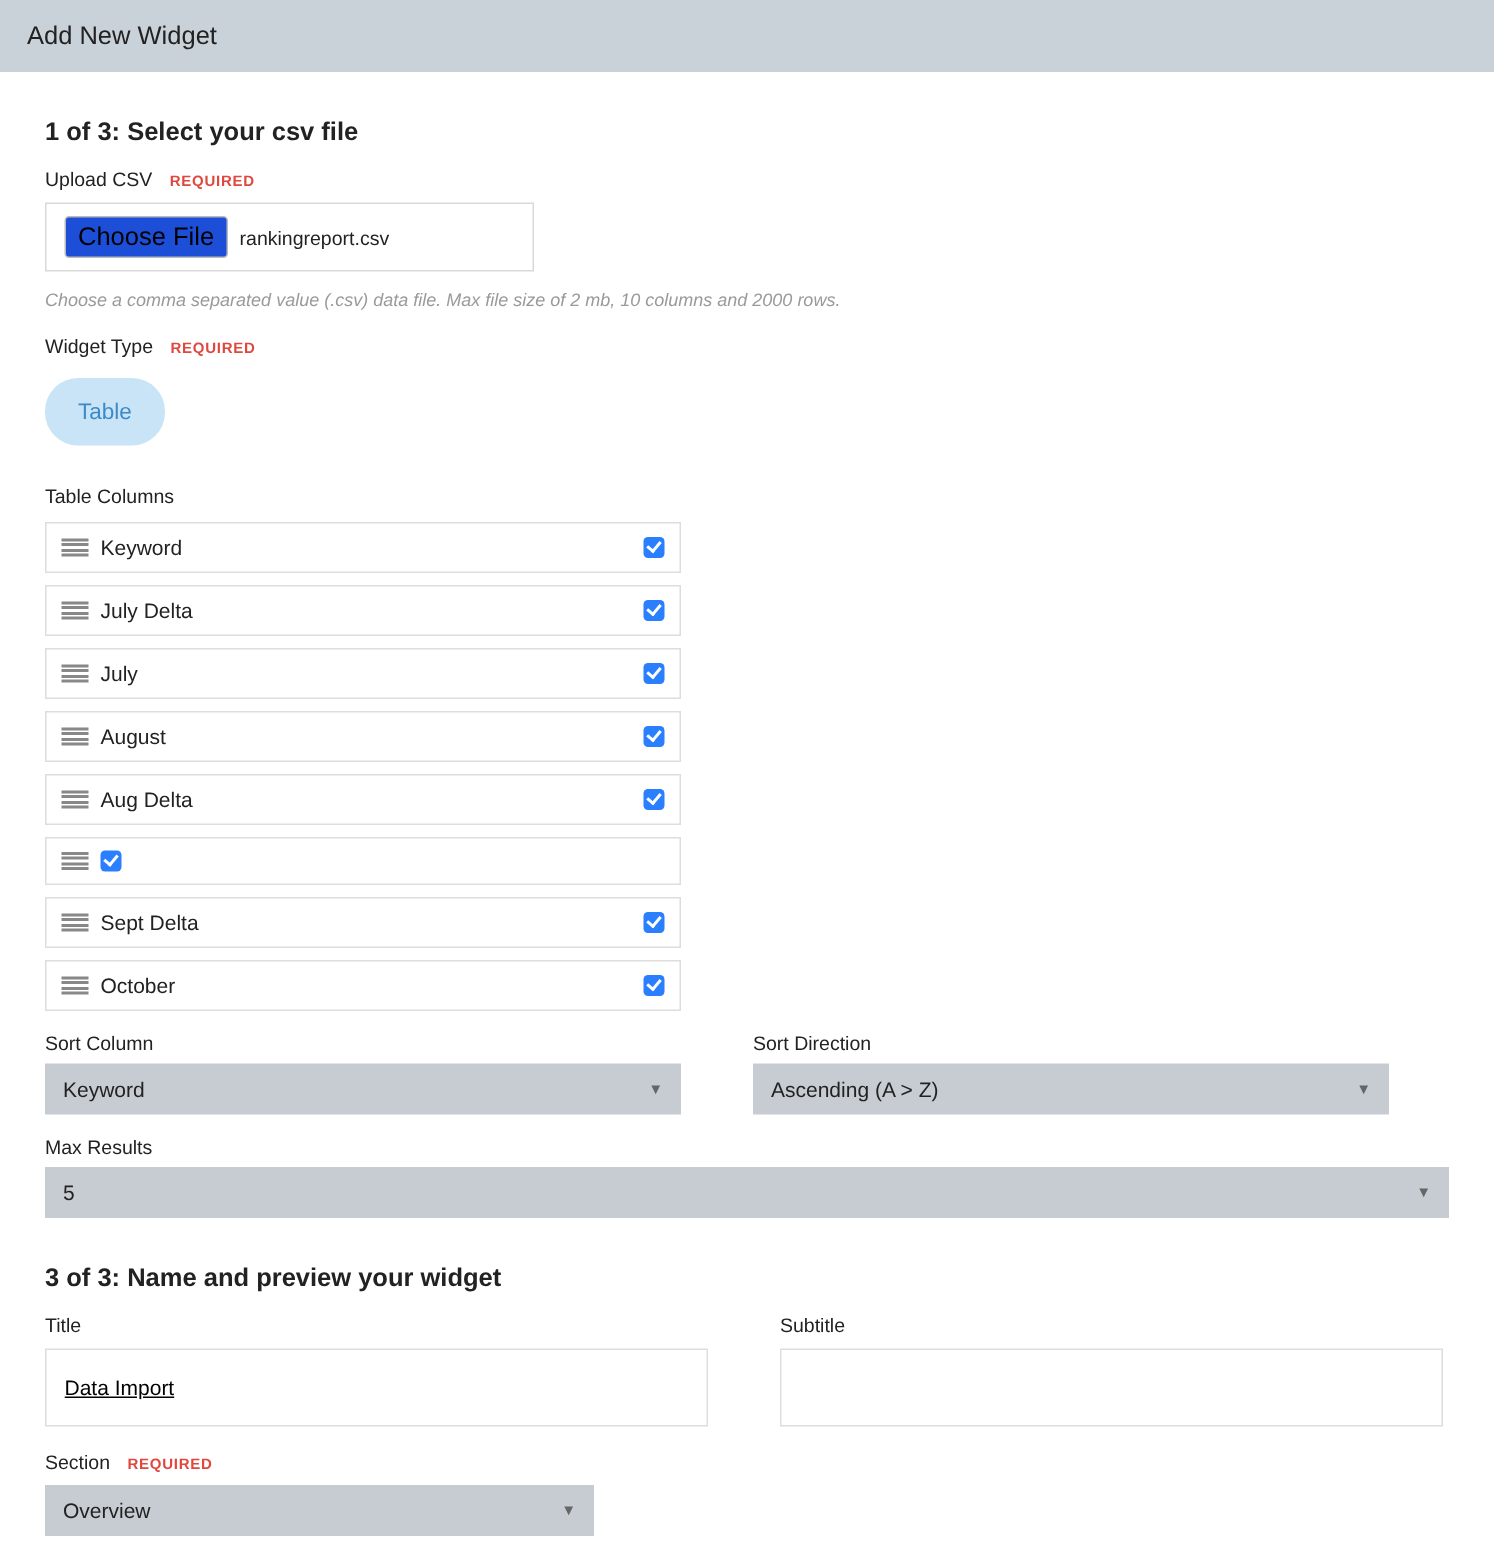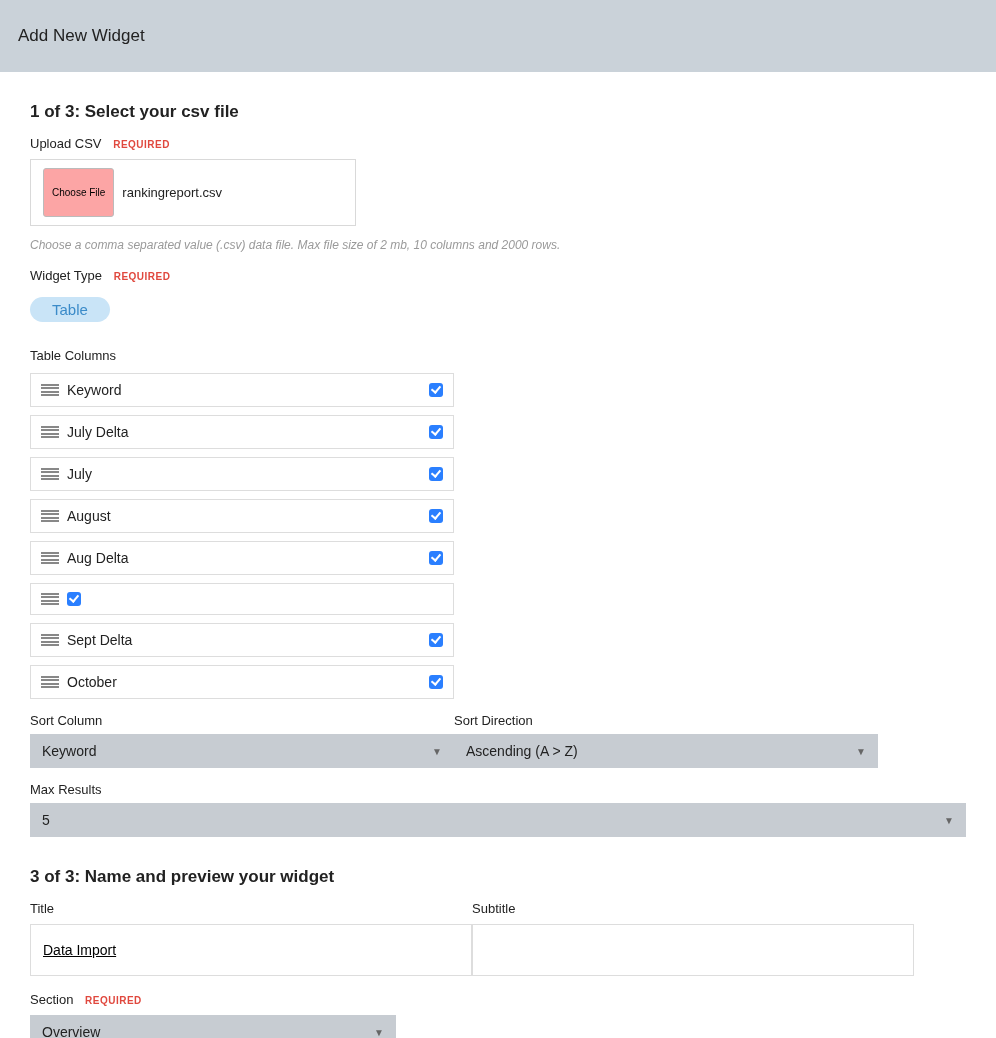--- a/index.html
+++ b/index.html
@@ -1,34 +1,34 @@
 <!DOCTYPE html>
 <html><head>
   <meta charset="utf-8">
   <style>
     * { box-sizing: border-box; margin: 0; padding: 0; }
     body { font-family: -apple-system, BlinkMacSystemFont, "Segoe UI", Helvetica, Arial, sans-serif; font-size: 14px; color: #222; background: #fff; }
-    .header-bar { background: #cad2d9; padding: 26px 18px; font-size: 17px; font-weight: 500; color: #222; }
+    .header-bar { background: #cad2d9; padding: 14px 18px; font-size: 17px; font-weight: 500; color: #222; }
     .content { padding: 22px 30px; }
     .step-title { font-size: 17px; font-weight: 700; margin-bottom: 14px; margin-top: 8px; }
     .label-row { margin-bottom: 8px; font-size: 13px; }
     .required-tag { color: #e0483e; font-size: 10px; font-weight: 600; letter-spacing: 0.5px; margin-left: 8px; }
     .file-box { border: 1px solid #d9d9d9; padding: 8px 12px; width: 326px; display: flex; align-items: center; gap: 8px; margin-bottom: 12px; }
-    .choose-btn { border: 1px solid #bbb; background: #fca5a5; border-radius: 3px; padding: 18px 8px; font-size: 10px; cursor: pointer; }
+    .choose-btn { border: 1px solid #bbb; background: #1d4ed8; border-radius: 3px; padding: 3px 8px; font-size: 17px; cursor: pointer; }
     .file-name { font-size: 13px; }
     .hint { font-style: italic; color: #9a9a9a; font-size: 12px; margin-bottom: 16px; }
-    .widget-type-pill { display: inline-block; background: #c9e4f7; color: #3b8bc9; padding: 4px 22px; border-radius: 22px; font-size: 15px; margin-top: 6px; margin-bottom: 26px; cursor: pointer; }
+    .widget-type-pill { display: inline-block; background: #c9e4f7; color: #3b8bc9; padding: 14px 22px; border-radius: 22px; font-size: 15px; margin-top: 6px; margin-bottom: 26px; cursor: pointer; }
     .columns-list { width: 424px; }
     .col-row { border: 1px solid #ddd; margin-bottom: 8px; padding: 8px 10px; display: flex; align-items: center; background: #fff; }
     .drag-icon { width: 18px; height: 12px; margin-right: 8px; display: inline-flex; flex-direction: column; justify-content: space-between; }
     .drag-icon span { display: block; height: 2px; background: #888; }
     .col-label { flex: 1; font-size: 14px; }
     .col-check { width: 14px; height: 14px; border-radius: 3px; background: #2a7fff; position: relative; cursor: pointer; }
     .col-check::after { content: ""; position: absolute; left: 4px; top: 1px; width: 4px; height: 7px; border: solid #fff; border-width: 0 2px 2px 0; transform: rotate(40deg); }
-    .two-col { display: flex; margin-top: 14px; }
+    .two-col { display: flex; gap: 48px; margin-top: 14px; }
     .field-block { flex: 0 0 424px; }
     .field-block-wide { flex: 0 0 442px; }
     .select-box { background: #c7ccd2; border: none; height: 34px; width: 100%; padding: 0 12px; display: flex; align-items: center; justify-content: space-between; cursor: pointer; margin-top: 6px; }
     .select-box .arrow { color: #666; font-size: 10px; }
     .text-input { border: 1px solid #ddd; height: 52px; width: 100%; padding: 16px 12px; font-size: 14px; margin-top: 6px; text-decoration: underline; }
     .section-gap { margin-top: 30px; }
     .small-label { font-size: 13px; margin-bottom: 2px; display: block; }
     .section-select-wrap { width: 366px; }
   </style>
 </head>

